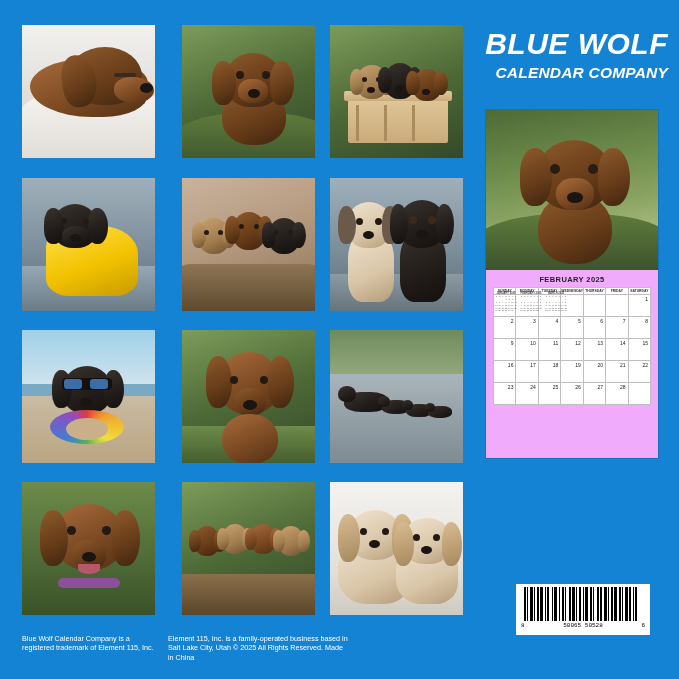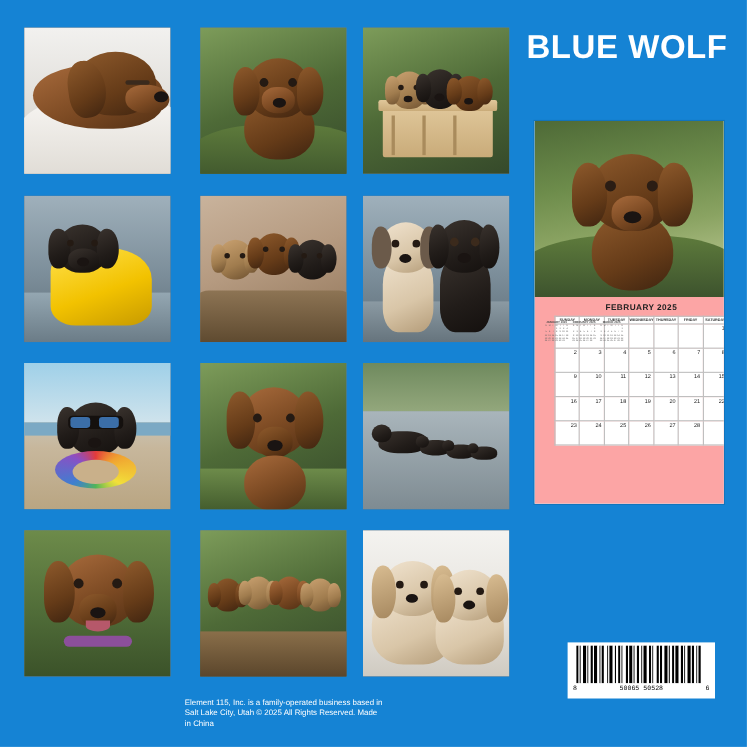--- a/index.html
+++ b/index.html
@@ -28,21 +28,22 @@
   
   .ph-bg { position:absolute; inset:0; }
 
   
   #brand {
     position: absolute;
     left: 472px;
     top: 28px;
     width: 196px;
     color: #ffffff;
-    text-align: center;
+    text-align: right;
+    font-style: italic;
   }
   #brand .line1 {
     font-size: 30px;
     font-weight: bold;
     letter-spacing: 0.5px;
     line-height: 1.05;
     white-space: nowrap;
   }
   #brand .line2 {
     font-size: 15.5px;
@@ -67,23 +68,23 @@
     left: 0; top: 0;
     width: 172px;
     height: 160px;
     overflow: hidden;
     background: linear-gradient(170deg,#4e6a37 0%, #6d8c4b 35%, #8aa362 60%, #c9d3a0 100%);
   }
   #calendar-sheet {
     position: absolute;
     left: 0;
     top: 160px;
-    width: 194px;
+    width: 172px;
     height: 188px;
-    background: #fca5a5;
+    background: #f0abfc;
     padding: 0;
   }
   #cal-month {
     text-align: center;
     font-size: 7.5px;
     font-weight: bold;
     color: #222;
     letter-spacing: 0.4px;
     padding: 5px 0 3px 0;
   }
@@ -432,20 +433,21 @@
     <div class="dog-head cream1" style="left:72px;top:36px;width:50px;height:46px;"></div>
     <div class="dog-ear" style="left:64px;top:40px;width:20px;height:44px;background:linear-gradient(160deg,#d9bd92,#a6885f);border-radius:50% 60% 55% 45%;"></div>
     <div class="dog-ear" style="left:112px;top:40px;width:20px;height:44px;background:linear-gradient(160deg,#d9bd92,#a6885f);border-radius:50% 60% 55% 45%;"></div>
     <div class="dog-eye" style="left:83px;top:52px;width:7px;height:7px;"></div>
     <div class="dog-eye" style="left:103px;top:52px;width:7px;height:7px;"></div>
     <div class="dog-nose" style="left:91px;top:64px;width:11px;height:8px;"></div>
   </div>
 
   <div id="brand">
     <div class="line1">BLUE WOLF</div>
+    <div class="line2">CALENDAR COMPANY</div>
   </div>
 
   <div id="calendar-preview">
     <div id="calendar-photo">
       <div style="position:absolute;left:-14px;top:104px;width:200px;height:70px;background:linear-gradient(180deg,#5e7b3c,#35492a);border-radius:45% 40% 0 0;"></div>
       <div class="dog-body brown2" style="left:52px;top:84px;width:74px;height:70px;"></div>
       <div class="dog-head brown2" style="left:50px;top:30px;width:76px;height:70px;"></div>
       <div class="dog-ear brown2" style="left:34px;top:38px;width:32px;height:58px;"></div>
       <div class="dog-ear brown2" style="left:112px;top:38px;width:32px;height:58px;"></div>
       <div class="dog-snout brown1" style="left:70px;top:68px;width:38px;height:32px;"></div>
@@ -734,15 +736,16 @@
         <i style="width:2px"></i>
     </div>
     <div id="barcode-digits">
       <span>8</span>
       <span>50065  50528</span>
       <span>6</span>
     </div>
   </div>
 
 
+  <div id="legal-left">Blue Wolf Calendar Company is a registered trademark of Element 115, Inc.</div>
   <div id="legal-center">Element 115, Inc. is a family-operated business based in Salt Lake City, Utah © 2025 All Rights Reserved. Made in China</div>
 
 </div>
 
 </body></html>

